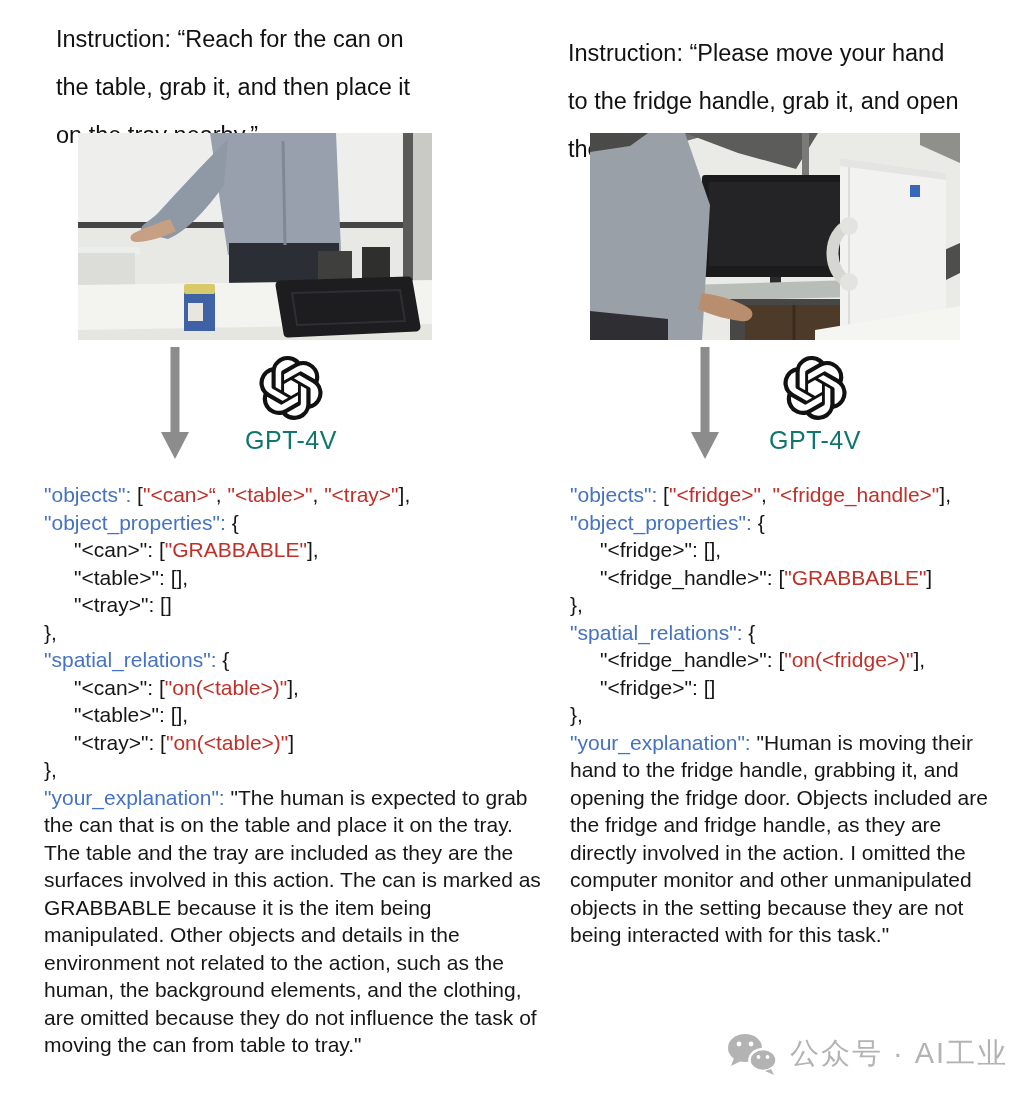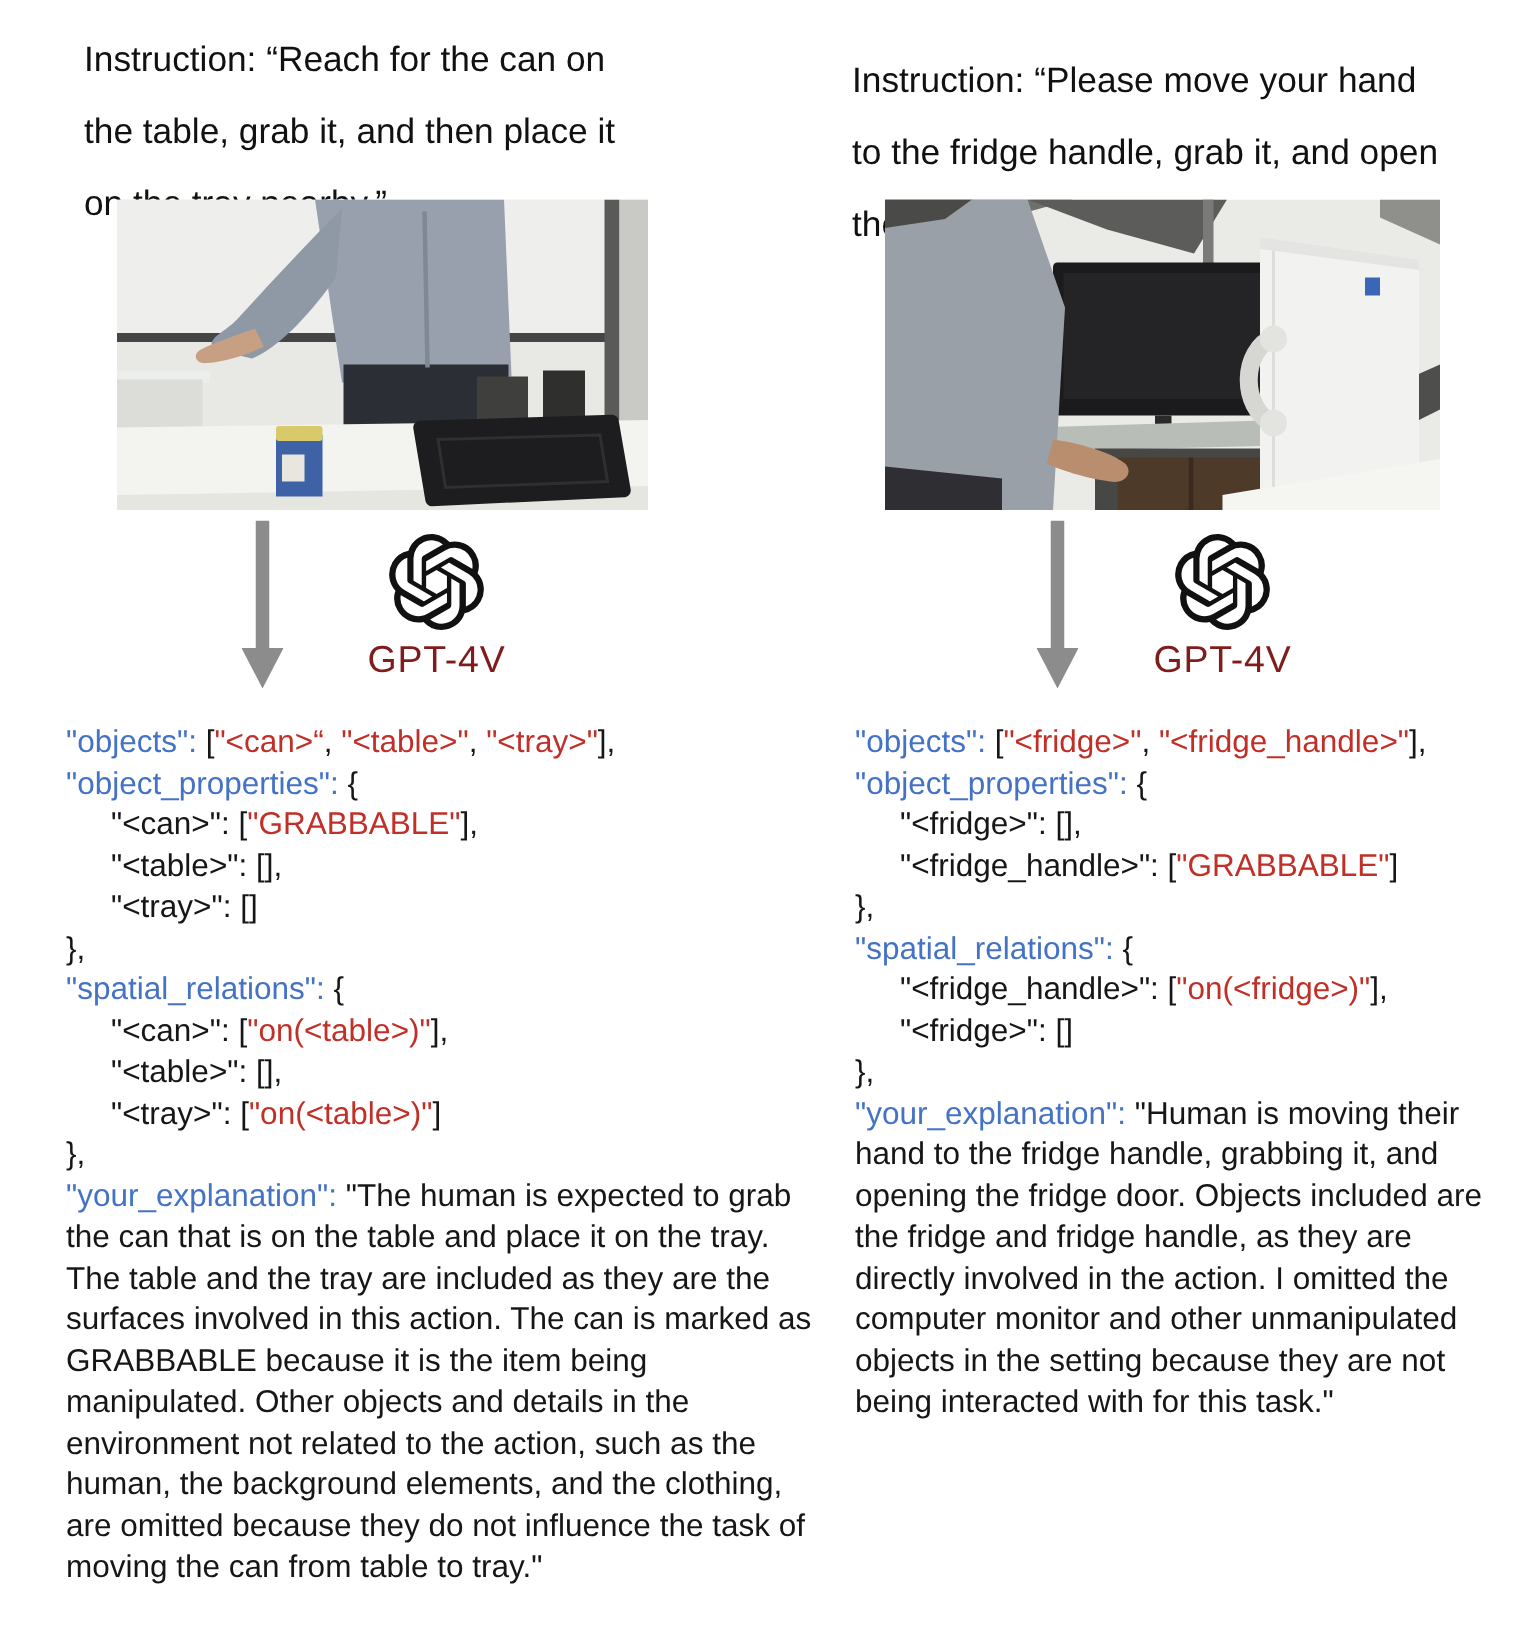--- a/index.html
+++ b/index.html
@@ -16,21 +16,21 @@
   .photo svg{display:block;width:100%;height:100%;}
 
   .arrow{position:absolute;top:347px;width:28px;height:112px;}
   #arrow-left{left:161px;}
   #arrow-right{left:691px;}
 
   .gpt{position:absolute;top:356px;width:120px;text-align:center;}
   #gpt-left{left:231px;}
   #gpt-right{left:755px;}
   .gpt .logo{width:64px;height:64px;margin:0 auto;}
-  .gpt .label{margin-top:6px;font-size:25px;color:#7f1d1d;letter-spacing:0.5px;}
+  .gpt .label{margin-top:6px;font-size:25px;color:#0f766e;letter-spacing:0.5px;}
 
   .code{position:absolute;top:481px;font-size:21px;line-height:27.5px;}
   #code-left{left:44px;width:497px;}
   #code-right{left:570px;width:424px;}
   .code-line{white-space:pre;}
   .code-line.indent{padding-left:30px;}
   .code-line.wrap{white-space:pre-wrap;}
   .c-blue{color:var(--json-blue,#4472C4);}
   .c-red{color:var(--json-red,#C0392B);}
   .c-black{color:#161616;}
@@ -164,14 +164,27 @@
       <div class="code-line indent"><span class="c-black">"&lt;fridge&gt;": [],</span></div>
       <div class="code-line indent"><span class="c-black">"&lt;fridge_handle&gt;": [</span><span class="c-red">"GRABBABLE"</span><span class="c-black">]</span></div>
       <div class="code-line"><span class="c-black">},</span></div>
       <div class="code-line"><span class="c-blue">"spatial_relations":</span><span class="c-black"> {</span></div>
       <div class="code-line indent"><span class="c-black">"&lt;fridge_handle&gt;": [</span><span class="c-red">"on(&lt;fridge&gt;)"</span><span class="c-black">],</span></div>
       <div class="code-line indent"><span class="c-black">"&lt;fridge&gt;": []</span></div>
       <div class="code-line"><span class="c-black">},</span></div>
       <div class="code-line wrap"><span class="c-blue">"your_explanation":</span><span class="c-black"> "Human is moving their hand to the fridge handle, grabbing it, and opening the fridge door. Objects included are the fridge and fridge handle, as they are directly involved in the action. I omitted the computer monitor and other unmanipulated objects in the setting because they are not being interacted with for this task."</span></div>
     </div>
 
+  <div id="watermark">
+    <svg width="52" height="44" viewBox="0 0 52 44">
+      <ellipse cx="19" cy="16" rx="17" ry="14" fill="#b3b3b3"></ellipse>
+      <polygon points="8,26 5,34 15,29" fill="#b3b3b3"></polygon>
+      <circle cx="13" cy="12" r="2.4" fill="#ffffff"></circle>
+      <circle cx="25" cy="12" r="2.4" fill="#ffffff"></circle>
+      <ellipse cx="37" cy="28" rx="13.5" ry="11" fill="#b3b3b3" stroke="#ffffff" stroke-width="2.5"></ellipse>
+      <polygon points="45,37 48,43 39,39" fill="#b3b3b3"></polygon>
+      <circle cx="32.5" cy="25" r="1.9" fill="#ffffff"></circle>
+      <circle cx="41.5" cy="25" r="1.9" fill="#ffffff"></circle>
+    </svg>
+    <span class="wm-text">公众号 · AI工业</span>
+  </div>
 
 </div>
 
 </body></html>

